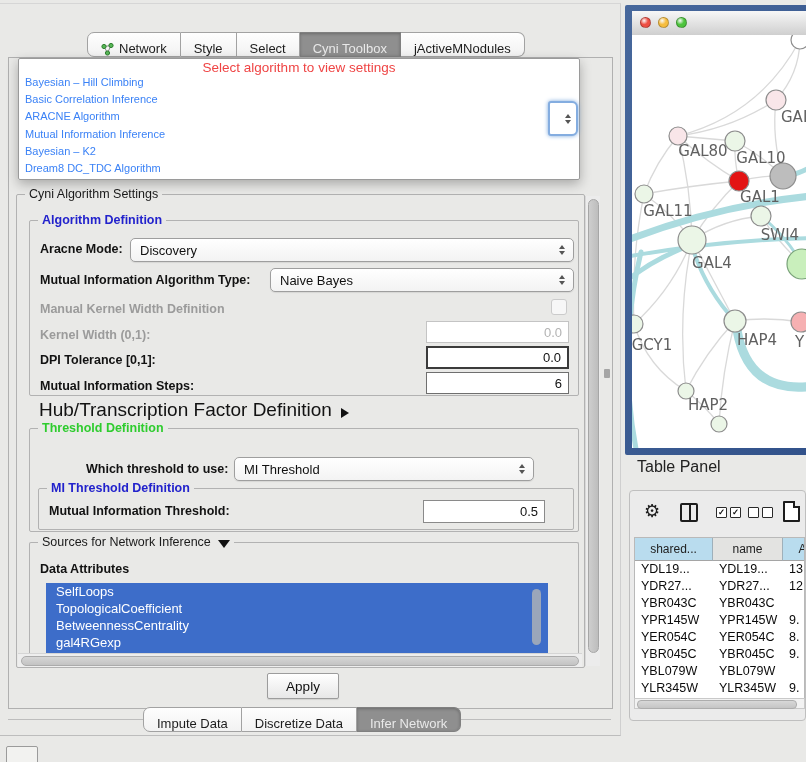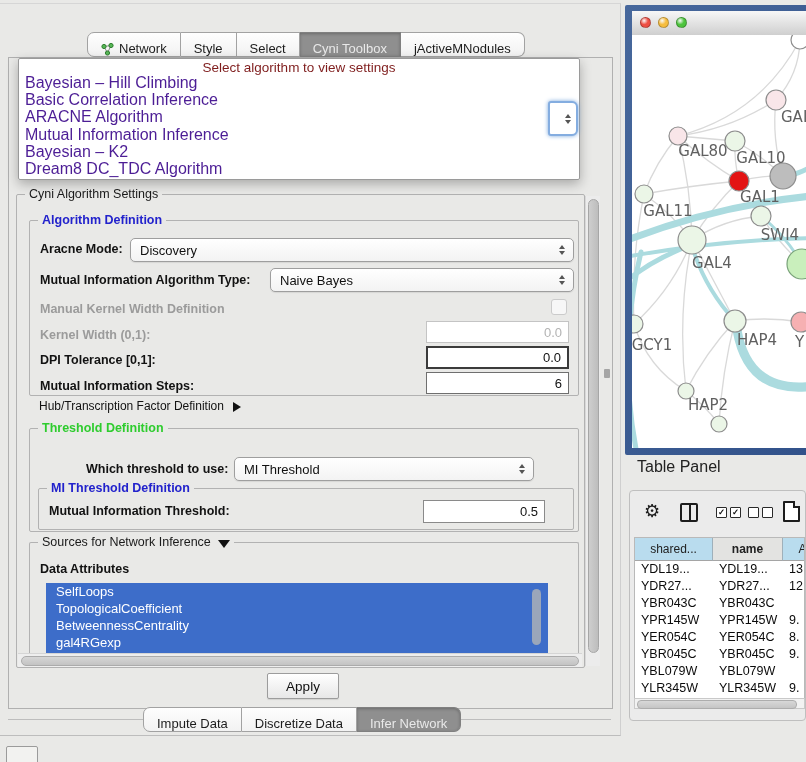--- a/index.html
+++ b/index.html
@@ -22,23 +22,23 @@
        background:linear-gradient(#fefefe,#f2f2f2);border:1px solid #a2a2a2;border-left:none;cursor:default;white-space:nowrap}
   .tab:first-child{border-left:1px solid #a2a2a2;border-radius:7px 0 0 7px}
   .tab:last-child{border-radius:0 7px 7px 0}
   .tab.sel{background:#8f8f8f;color:#e9e9e9;border-color:#808080;box-shadow:inset 0 1px 3px rgba(0,0,0,.25)}
 
   .content-panel{position:absolute;left:8px;top:53px;width:603px;height:650px;border:1px solid #b0b0b0}
 
   
   .popup{position:absolute;left:18px;top:54px;width:560px;height:120px;background:rgba(255,255,255,.97);
          border:1px solid #9a9a9a;border-radius:2px;box-shadow:0 4px 12px rgba(0,0,0,.28);z-index:30}
-  .popup-ph{position:absolute;left:0;right:0;top:1px;text-align:center;font-size:13.5px;color:#7f1d1d}
+  .popup-ph{position:absolute;left:0;right:0;top:1px;text-align:center;font-size:13.5px;color:#ef4444}
   .popup-list{position:absolute;left:4px;top:15px;right:4px}
-  .popup-item{font-size:16px;color:#4c1d95;line-height:17.2px;padding-left:2px;white-space:nowrap}
+  .popup-item{font-size:11px;color:#3b82f6;line-height:17.2px;padding-left:2px;white-space:nowrap}
   .popup-item.sel{font-weight:normal}
   .combo-frag{position:absolute;left:548px;top:97px;width:26px;height:31px;background:#fff;
         border:2px solid #84ade0;border-radius:3px 6px 6px 3px;box-shadow:0 0 4px #7aa7dc;z-index:31}
 
   
   .grp{position:absolute;border:1px solid #b2b2b2;border-radius:2px}
   .gtitle{position:absolute;top:-8px;left:8px;background:#e9e9e7;padding:0 4px;font-size:12.5px;color:#1a1a1a;white-space:nowrap}
   .gtitle.blue{color:#2222cc;font-weight:bold}
   .gtitle.green{color:#2ecc2e;font-weight:bold}
 
@@ -185,21 +185,21 @@
         <div class="tfield strong" style="left:396px;top:125px;width:143px;height:23px">
           <span>0.0</span>
         </div>
 
         <span class="lbl" style="left:10px;top:158px">Mutual Information Steps:</span>
         <div class="tfield mid" style="left:396px;top:151px;width:143px;height:22px">
           <span>6</span>
         </div>
       </div>
 
-      <span class="lbl plain" style="left:22px;top:204px;font-size:12px">
+      <span class="lbl plain" style="left:22px;top:204px;font-size:19px">
         <span>Hub/Transcription Factor Definition</span><span class="tri-right"></span>
       </span>
 
       <div class="grp" style="left:12px;top:233px;width:548px;height:102px">
         <span class="gtitle green">Threshold Definition</span>
 
         <span class="lbl" style="left:56px;top:33px">Which threshold to use:</span>
         <div class="combo" style="left:204px;top:28px;width:300px;height:24px">
           <span>MI Threshold</span>
           <span class="stp">
@@ -367,21 +367,21 @@
           <b></b>
           <b></b>
         </span>
       <span class="file-icon">
           <i></i>
         </span>
     </div>
     <div class="tbl">
       <div class="thead" id="tblHead">
           <div class="th blue" style="width: 78px;">shared...</div>
-          <div class="th" style="width: 70px; font-weight: bold;">name</div>
+          <div class="th" style="width: 70px;">name</div>
           <div class="th blue" style="width: 40px;">A</div>
         </div>
       <div id="tblBody">
           <div class="trow">
             <div class="td" style="width: 78px;">YDL19...</div>
             <div class="td" style="width: 70px;">YDL19...</div>
             <div class="td" style="width: 40px;">13</div>
           </div>
           <div class="trow">
             <div class="td" style="width: 78px;">YDR27...</div>

